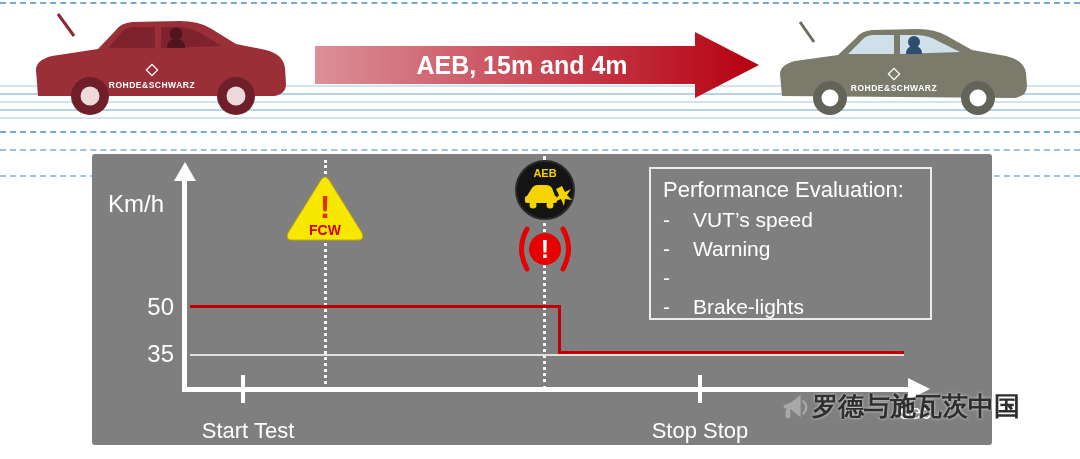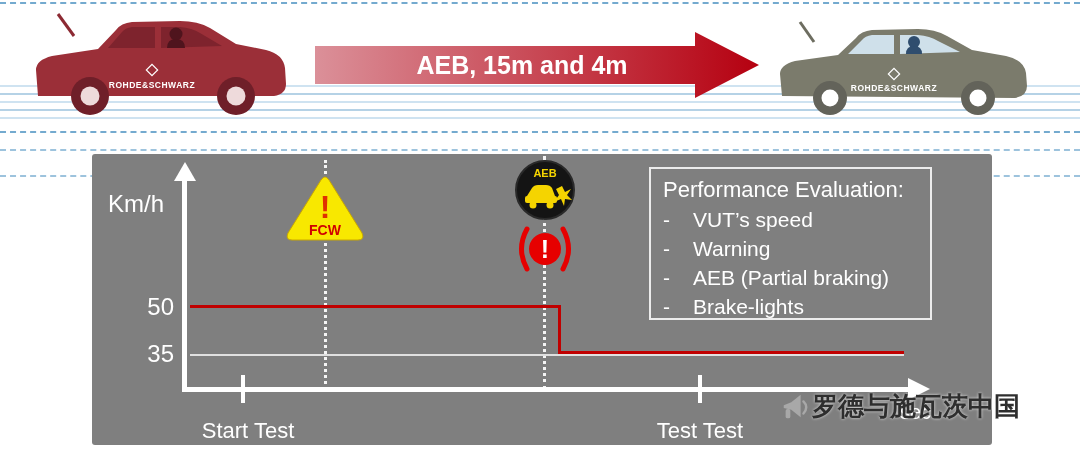--- a/index.html
+++ b/index.html
@@ -107,21 +107,21 @@
 
     <div class="abs" style="left:98px;top:200px;width:714px;height:2px;background:#e0e0e0;"></div>
 
     <div class="abs redseg" style="left:98px;top:151px;width:368px;height:3px;"></div>
     <div class="abs redseg" style="left:466px;top:151px;width:3px;height:48px;"></div>
     <div class="abs redseg" style="left:466px;top:197px;width:346px;height:3px;"></div>
 
     <div class="abs axis" style="left:149px;top:221px;width:4px;height:28px;"></div>
     <div class="abs axis" style="left:606px;top:221px;width:4px;height:28px;"></div>
     <div class="abs xtick-label" style="left:76px;top:264px;">Start Test</div>
-    <div class="abs xtick-label" style="left:528px;top:264px;">Test Test</div>
+    <div class="abs xtick-label" style="left:528px;top:264px;">Stop Stop</div>
     <div id="sec-label" class="abs" style="left:808px;top:247px;">sec</div>
 
     <div class="abs" style="left:193px;top:20px;width:80px;height:68px;">
       <svg width="80" height="68" viewBox="0 0 80 68">
         <path d="M36,6 Q40,0 44,6 L77,59 Q80,66 73,66 L7,66 Q0,66 3,59 Z" fill="#f8e800" stroke="#caa800" stroke-width="1"></path>
         <text x="40" y="44" font-size="32" font-weight="bold" fill="#e03000" text-anchor="middle">!</text>
         <text x="40" y="61" font-size="14" font-weight="bold" fill="#d00000" text-anchor="middle">FCW</text>
       </svg>
     </div>
 
@@ -153,21 +153,20 @@
       <div class="perf-row">
         <span class="perf-dash">-</span>
         <span>VUT’s speed</span>
       </div>
       <div class="perf-row">
         <span class="perf-dash">-</span>
         <span>Warning</span>
       </div>
       <div class="perf-row">
         <span class="perf-dash">-</span>
-        <span>AEB (Partial braking)</span>
       </div>
       <div class="perf-row">
         <span class="perf-dash">-</span>
         <span>Brake-lights</span>
       </div>
     </div>
 
   </div>
 
   <div id="watermark" class="abs">

